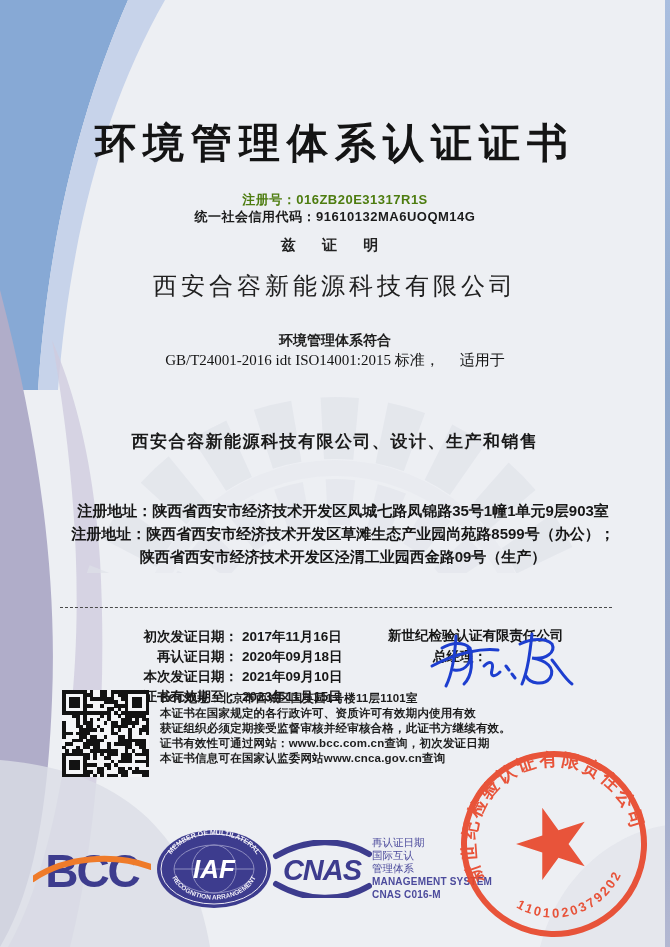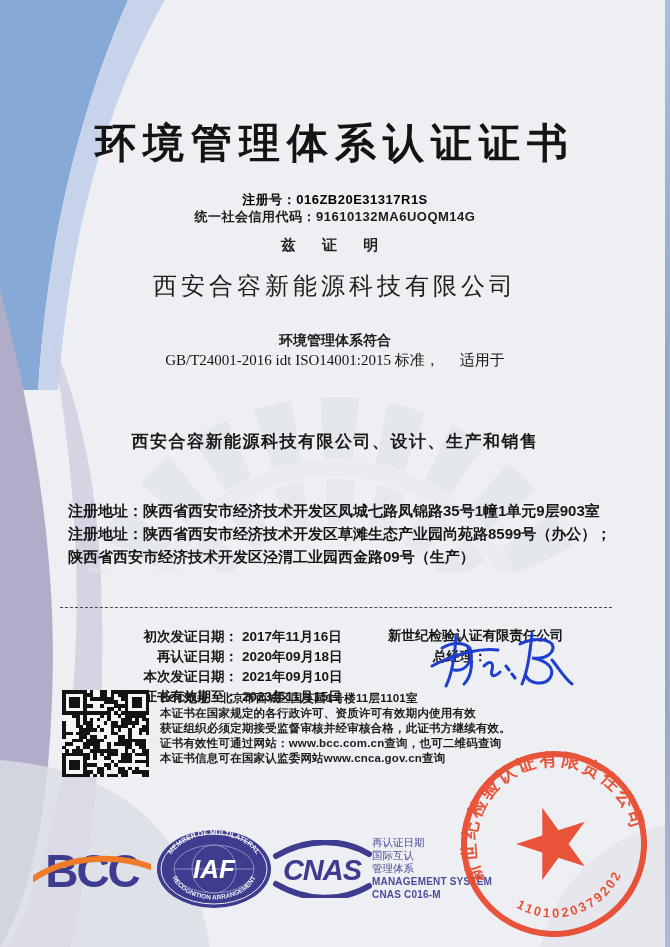--- a/index.html
+++ b/index.html
@@ -7,30 +7,30 @@
     position:relative;width:670px;height:947px;margin:0 auto;
     background:#edeff3;overflow:hidden;
     font-family:"Liberation Sans","DejaVu Sans",sans-serif;
     color:#1c1c1c;
   }
   .bg,.wm{position:absolute;left:0;top:0;width:670px;height:947px;pointer-events:none;}
   .center{position:absolute;left:0;right:0;text-align:center;}
 
   .title{top:116px;font-family:"Liberation Serif","DejaVu Serif",serif;
     font-size:41px;font-weight:600;letter-spacing:7px;color:#141414;}
-  .regline{top:191px;font-size:13px;font-weight:700;letter-spacing:.5px;color:#000000;}
+  .regline{top:191px;font-size:13px;font-weight:700;letter-spacing:.5px;color:#4d7c0f;}
   .creditline{top:208px;font-size:13px;font-weight:700;letter-spacing:.5px;color:#1b1b1b;}
   .certify{top:236px;font-size:15px;font-weight:700;letter-spacing:11px;color:#222;}
   .company{top:270px;font-family:"Liberation Serif","DejaVu Serif",serif;
     font-size:24px;letter-spacing:4px;color:#202020;}
   .sysline{top:332px;font-size:14px;font-weight:700;color:#1e1e1e;}
   .stdline{top:351px;font-size:15px;color:#141414;font-family:"Liberation Serif","DejaVu Serif",serif;}
   .stdline .applicable{margin-left:20px;}
   .scope{top:430px;font-size:17px;font-weight:600;letter-spacing:1.5px;color:#1a1a1a;}
-  .addresses{position:absolute;top:499px;left:68px;right:52px;
+  .addresses{position:absolute;top:499px;left:68px;right:52px;text-align:center;
     font-size:15px;font-weight:700;line-height:23px;color:#161616;}
   .dashline{position:absolute;top:607px;left:60px;width:552px;border-top:1.6px dashed #4a4a4a;}
 
   .dates{position:absolute;left:118px;top:627px;font-size:13.5px;font-weight:700;line-height:20px;color:#161616;}
   .dates .lbl{display:inline-block;width:120px;text-align:right;}
   .dates .val{margin-left:4px;}
   .issuer{position:absolute;left:388px;top:627px;font-size:13.5px;font-weight:700;color:#161616;}
   .gm{position:absolute;left:388px;top:648px;font-size:13.5px;font-weight:700;color:#161616;margin-left:45px;}
   .signature{position:absolute;left:428px;top:626px;width:150px;height:72px;}
 
@@ -489,21 +489,21 @@
       <i style="left:68%;top:96%"></i>
       <i style="left:72%;top:96%"></i>
       <i style="left:92%;top:96%"></i>
       <i style="left:96%;top:96%"></i>
     </div>
 
   <div class="fineprint" data-name="fine-print-block">
     <div data-name="fine-print-line">BCC地址：北京市西城区国英园1号楼11层1101室</div>
     <div data-name="fine-print-line">本证书在国家规定的各行政许可、资质许可有效期内使用有效</div>
     <div data-name="fine-print-line">获证组织必须定期接受监督审核并经审核合格，此证书方继续有效。</div>
-    <div data-name="fine-print-line">证书有效性可通过网站：www.bcc.com.cn查询，也可二维码查询</div>
+    <div data-name="fine-print-line">证书有效性可通过网站：www.bcc.com.cn查询，初次发证日期</div>
     <div data-name="fine-print-line">本证书信息可在国家认监委网站www.cnca.gov.cn查询</div>
   </div>
 
   <svg class="logo-bcc" data-name="bcc-logo" viewBox="0 0 118 62">
     <text x="59" y="48" text-anchor="middle" font-family="Liberation Sans, sans-serif" font-size="46" font-weight="bold" fill="#3d3c8e" letter-spacing="-2" data-name="bcc-logo-text">BCC</text>
     <path d="M0,40 C32,18 80,14 118,28" fill="none" stroke="#ef7b2a" stroke-width="6" stroke-linecap="round" data-name="bcc-swoosh"></path>
   </svg>
 
   <svg class="logo-iaf" data-name="iaf-logo" viewBox="-59 -41 118 82">
     <ellipse cx="0" cy="0" rx="57" ry="39" fill="#3d3c8e"></ellipse>

